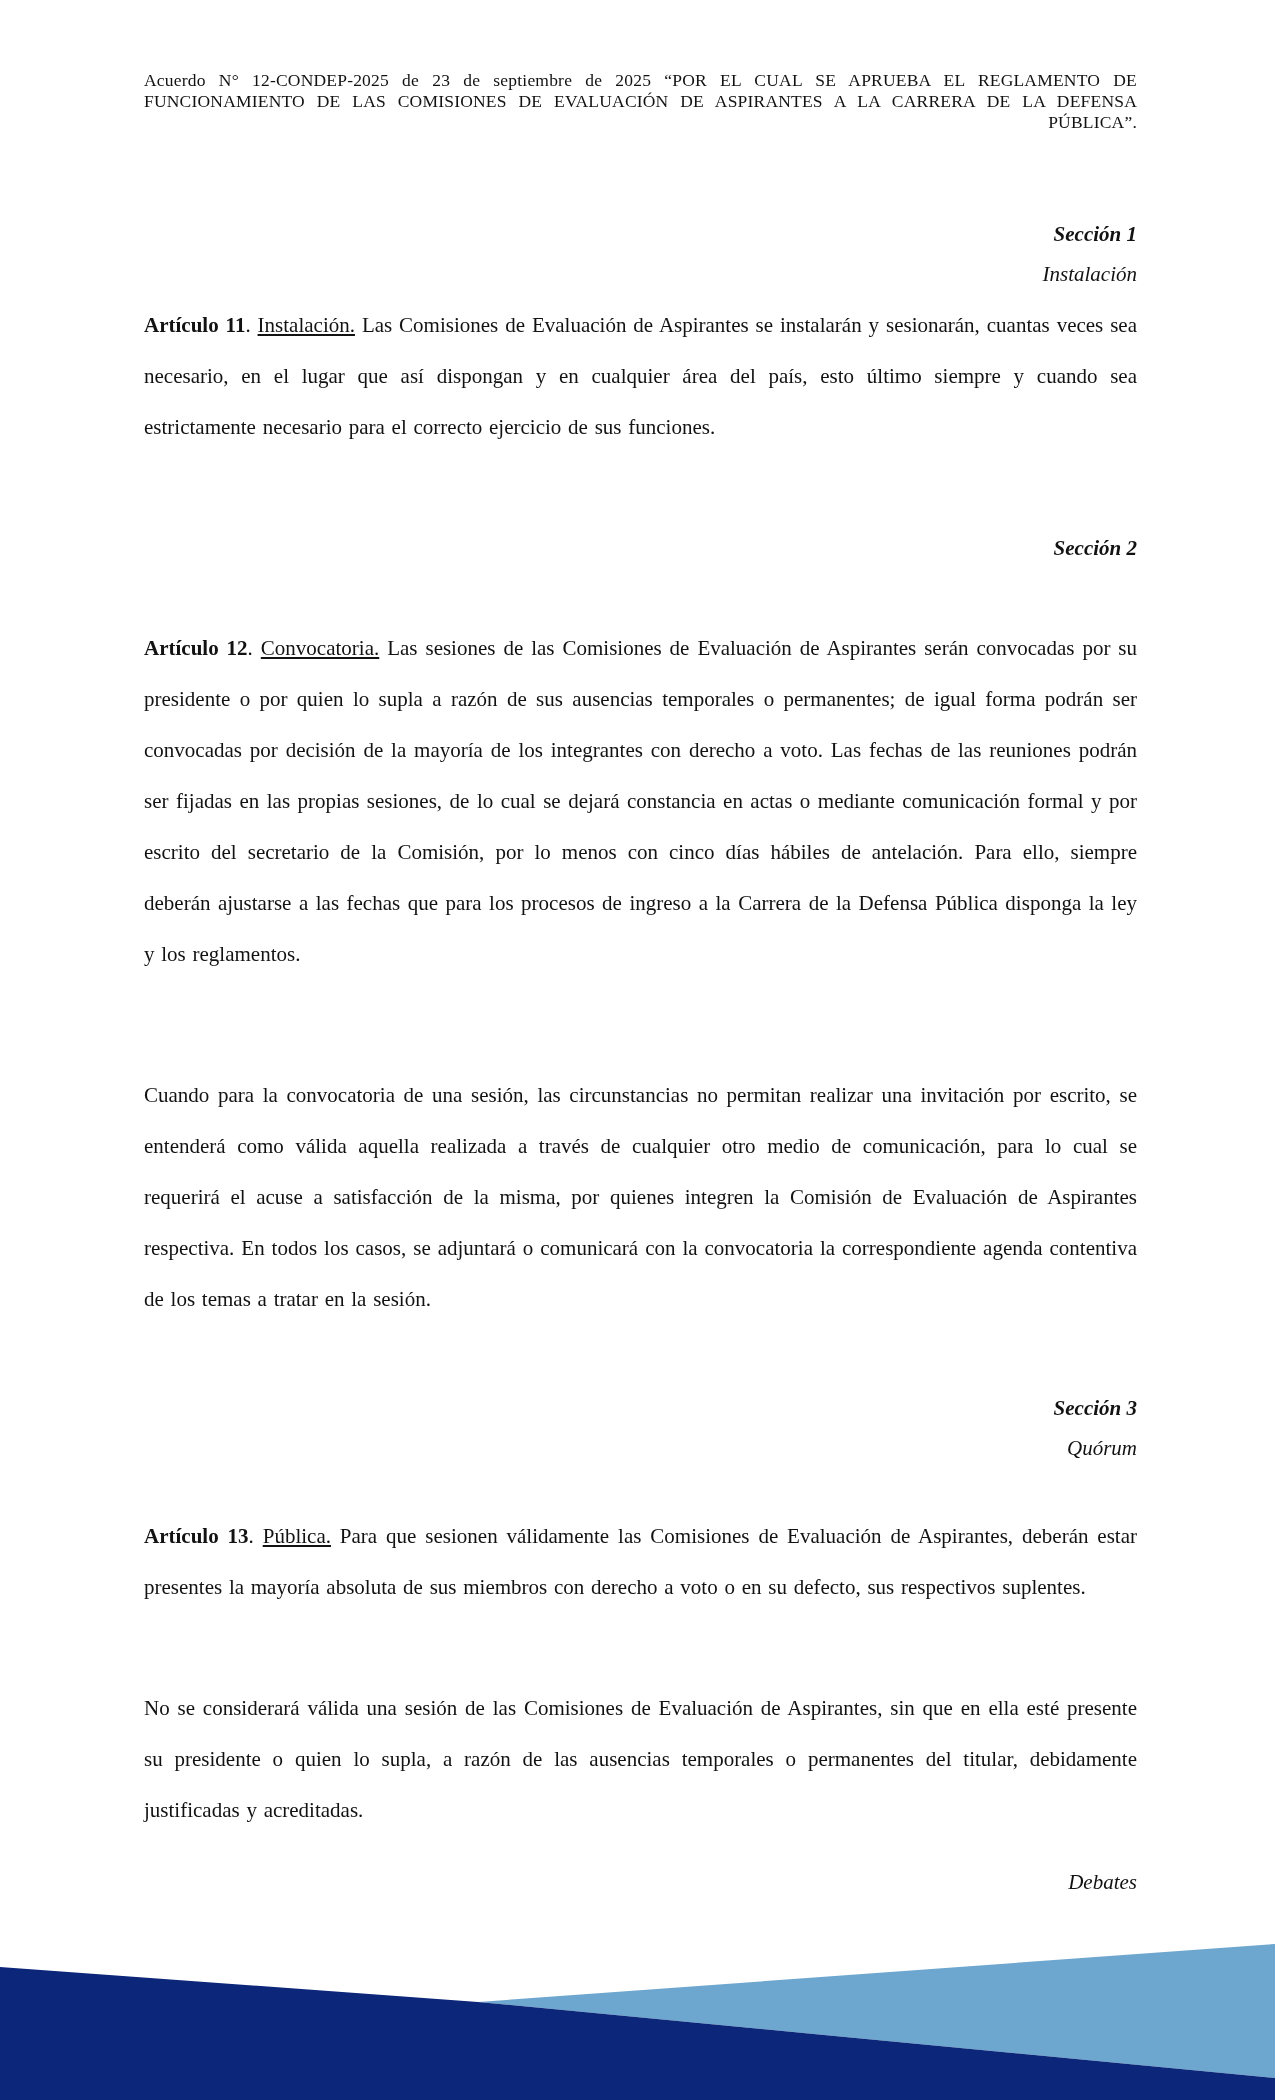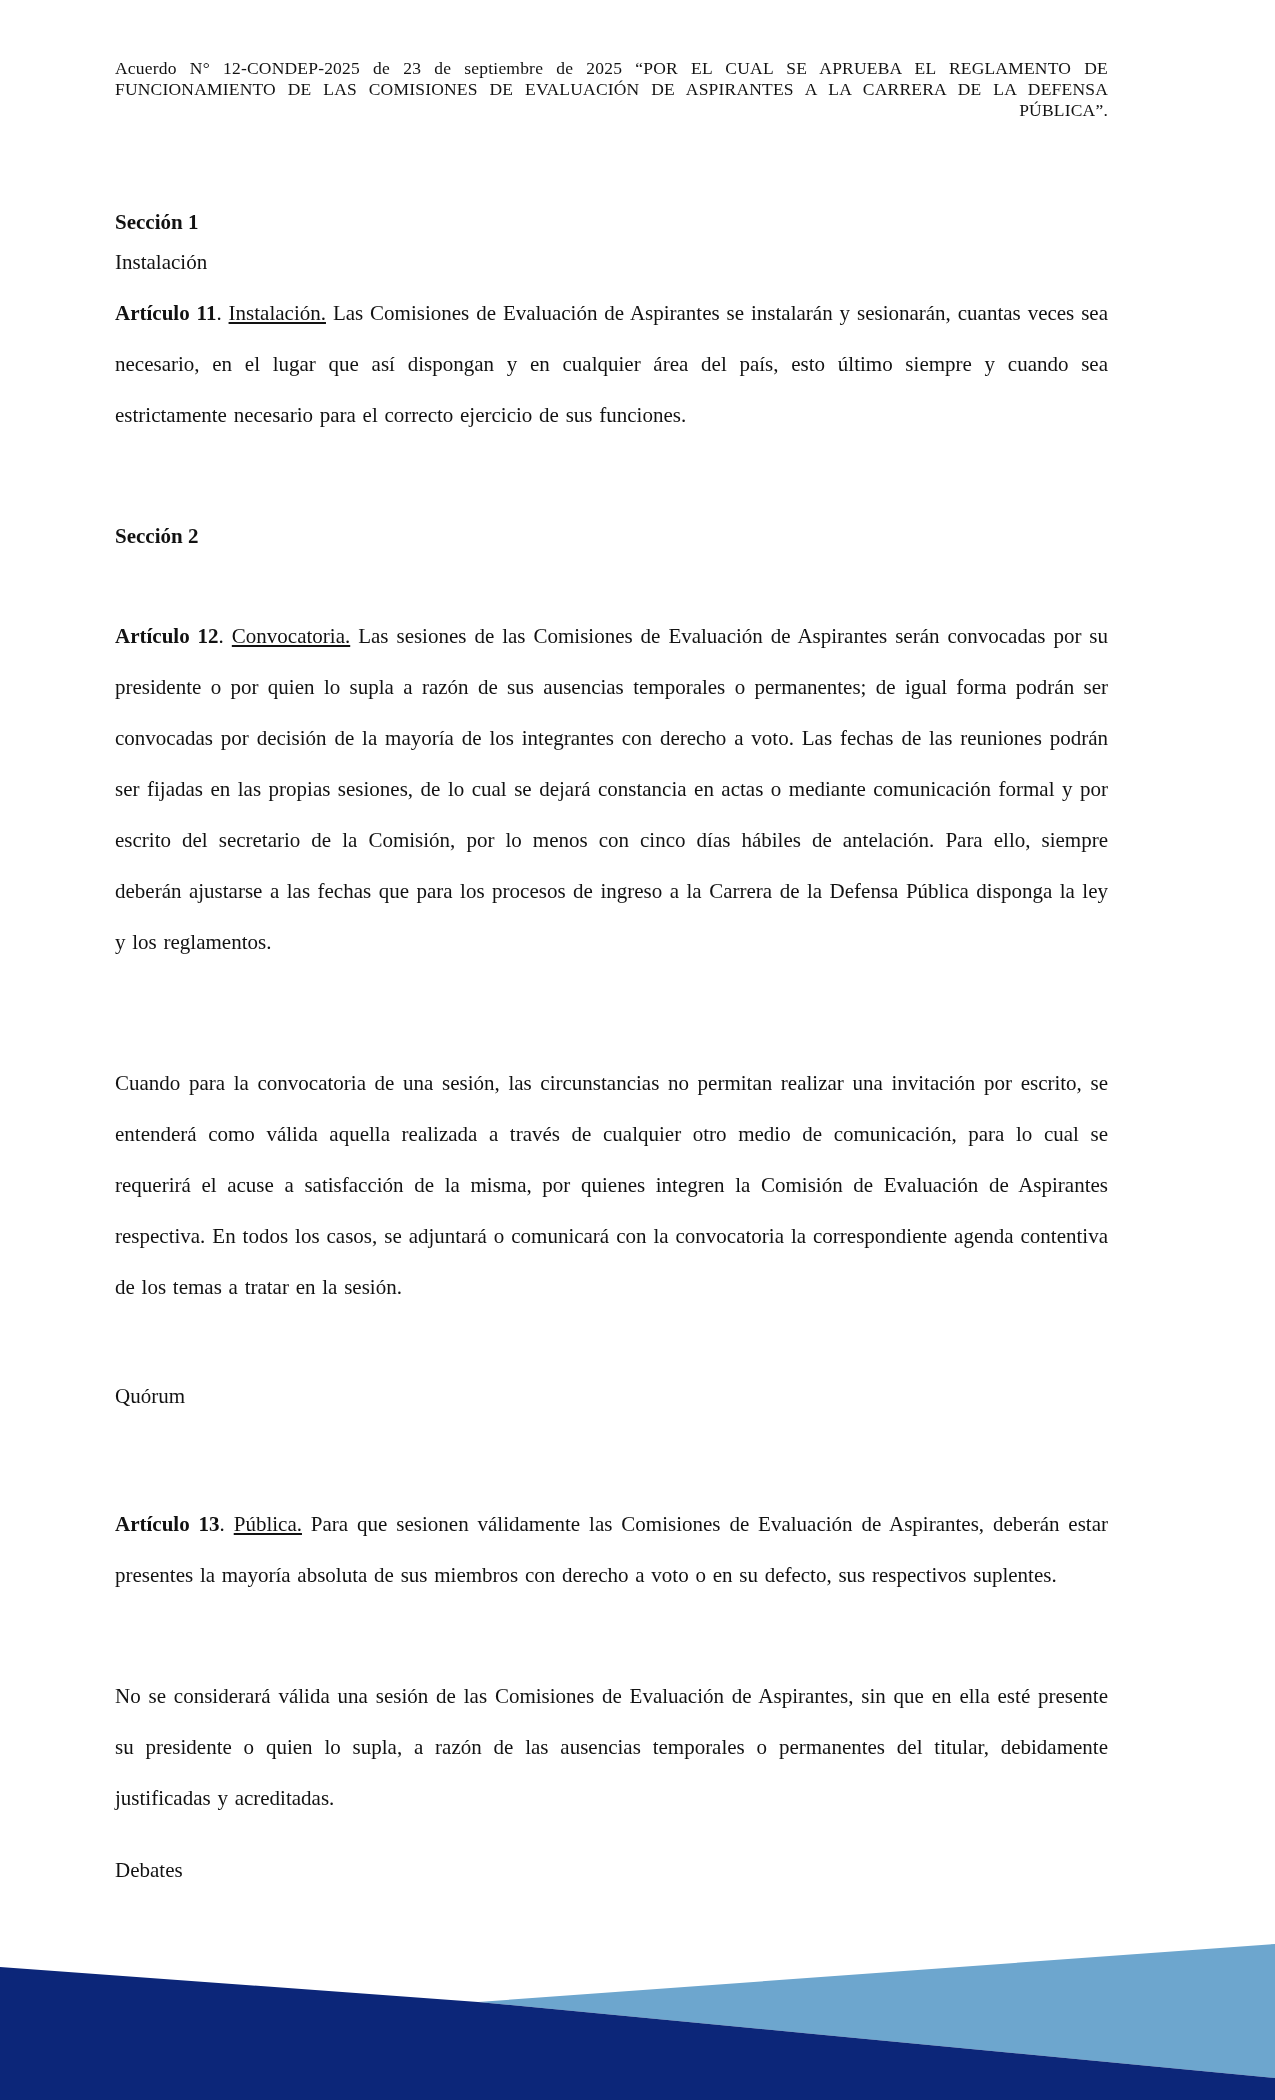--- a/index.html
+++ b/index.html
@@ -4,33 +4,34 @@
 <style>
   html,body{margin:0;padding:0;background:#e8e8e8;}
   .page{
     position:relative;
     width:1275px;height:2100px;
     background:#ffffff;
     overflow:hidden;
     font-family:"Liberation Serif","DejaVu Serif",serif;
     color:#121212;
   }
-  .abs{position:absolute;left:115px;width:993px;}
+  .abs{position:absolute;left:144px;width:993px;margin-top:12px;}
   .doc-header{
     top:58px;
     font-size:17.5px;
     line-height:21px;
     letter-spacing:0.2px;
   }
   .doc-header .jline{text-align:justify;text-align-last:justify;}
   .doc-header .lastline{text-align:right;}
   .section-heading{
-    text-align:left;
+    text-align:right;
     font-size:21px;
     line-height:40px;
+    font-style:italic;
   }
   .section-heading .sec-title{font-weight:bold;}
   .para{
     font-size:21px;
     line-height:51px;
     text-align:justify;
     text-justify:inter-word;
     word-spacing:1.5px;
   }
   .art-label{font-weight:bold;}
@@ -70,20 +71,21 @@
     <div class="sec-title">Sección 2</div>
   </div>
 
   <div class="abs para art12">
     <span class="art-label">Artículo 12</span><span>. </span><span class="art-title">Convocatoria.</span><span> Las sesiones de las Comisiones de Evaluación de Aspirantes serán convocadas por su presidente o por quien lo supla a razón de sus ausencias temporales o permanentes; de igual forma podrán ser convocadas por decisión de la mayoría de los integrantes con derecho a voto. Las fechas de las reuniones podrán ser fijadas en las propias sesiones, de lo cual se dejará constancia en actas o mediante comunicación formal y por escrito del secretario de la Comisión, por lo menos con cinco días hábiles de antelación. Para ello, siempre deberán ajustarse a las fechas que para los procesos de ingreso a la Carrera de la Defensa Pública disponga la ley y los reglamentos.</span>
   </div>
 
   <div class="abs para para-cuando">Cuando para la convocatoria de una sesión, las circunstancias no permitan realizar una invitación por escrito, se entenderá como válida aquella realizada a través de cualquier otro medio de comunicación, para lo cual se requerirá el acuse a satisfacción de la misma, por quienes integren la Comisión de Evaluación de Aspirantes respectiva. En todos los casos, se adjuntará o comunicará con la convocatoria la correspondiente agenda contentiva de los temas a tratar en la sesión.</div>
 
   <div class="abs section-heading sec3">
+    <div class="sec-title">Sección 3</div>
     <div class="sec-subtitle">Quórum</div>
   </div>
 
   <div class="abs para art13">
     <span class="art-label">Artículo 13</span><span>. </span><span class="art-title">Pública.</span><span> Para que sesionen válidamente las Comisiones de Evaluación de Aspirantes, deberán estar presentes la mayoría absoluta de sus miembros con derecho a voto o en su defecto, sus respectivos suplentes.</span>
   </div>
 
   <div class="abs para para-nose">No se considerará válida una sesión de las Comisiones de Evaluación de Aspirantes, sin que en ella esté presente su presidente o quien lo supla, a razón de las ausencias temporales o permanentes del titular, debidamente justificadas y acreditadas.</div>
 
   <div class="abs section-heading sec4">

